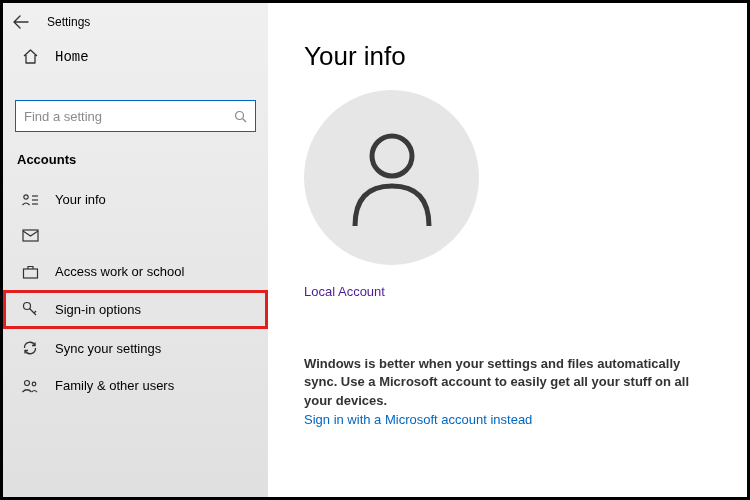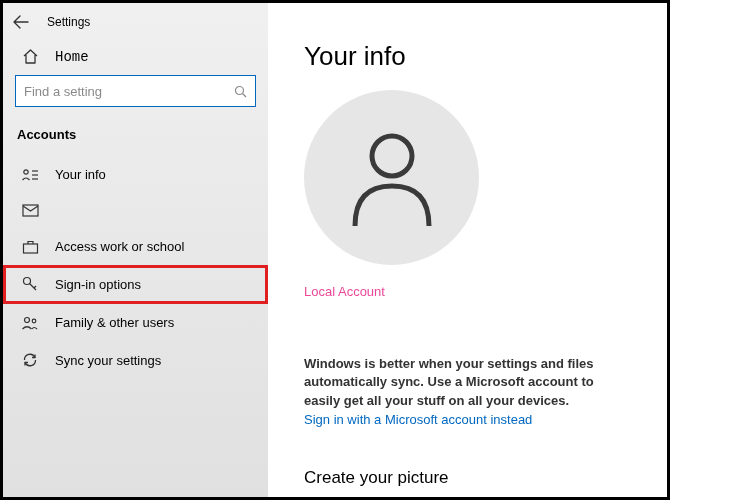--- a/index.html
+++ b/index.html
@@ -1,37 +1,37 @@
 <!DOCTYPE html>
 <html><head>
 <meta charset="utf-8">
 <style>
 * { box-sizing: border-box; margin: 0; padding: 0; }
 body { font-family: "Segoe UI", -apple-system, sans-serif; background: #fff; }
-.frame { width: 670px; height: 500px; border: 3px solid #000; position: relative; overflow: hidden; display: flex; justify-content: center; }
+.frame { width: 750px; height: 500px; border: 3px solid #000; position: relative; overflow: hidden; display: flex; justify-content: center; }
 .sidebar { width: 265px; height: 100%; background: linear-gradient(to bottom, #f0f0f0, #e0e0e0); padding-top: 8px; }
 .topbar { display: flex; align-items: center; padding: 4px 10px 10px 10px; gap: 18px; }
 .back-arrow { font-size: 16px; color: #333; cursor: pointer; }
 .topbar-title { font-size: 12px; color: #000; }
 .home-row { display: flex; align-items: center; padding: 10px 18px; gap: 16px; cursor: pointer; font-family: Liberation Mono, monospace; }
 .home-row .icon { width: 18px; display: flex; justify-content: center; }
 .home-row span.label { font-size: 14px; color: #000; }
 .search-wrap { padding: 0 12px 14px 12px; }
-.search-box { display: flex; align-items: center; border: 1px solid #0067c0; background: #fff; height: 32px; padding: 0 8px; }
+.search-box { display: flex; align-items: center; border: 1px solid #0067c0; background: #fff; height: 32px; padding: 0 8px; margin-top: 25px; }
 .search-box input { flex: 1; border: none; outline: none; font-size: 13px; color: #666; background: transparent; }
 .search-box input::placeholder { color: #8a8a8a; }
 .search-icon { color: #888; font-size: 12px; }
 .section-title { font-size: 13px; font-weight: 600; padding: 6px 14px 14px 14px; color: #000; }
 .nav-item { display: flex; align-items: center; padding: 11px 18px; gap: 16px; cursor: pointer; font-size: 13px; color: #000; }
 .nav-item .icon { width: 18px; display: flex; justify-content: center; color: #333; }
 .nav-item.highlighted { outline: 3px solid #e02020; outline-offset: -3px; }
 .content { flex: 1; padding: 38px 36px 0 36px; background: #fff; overflow: hidden; }
 .content h1 { font-size: 26px; font-weight: 400; color: #000; margin-bottom: 18px; }
 .avatar { width: 175px; height: 175px; border-radius: 50%; background: #e6e6e6; display: flex; align-items: center; justify-content: center; margin-bottom: 18px; }
-.acct-line { color: #ec4899; font-size: 13px; line-height: 1.4; }
+.acct-line { color: #4c1d95; font-size: 13px; line-height: 1.4; }
 .sync-block { margin-top: 54px; }
 .sync-text { font-size: 13px; color: #333; line-height: 1.4; font-weight: bold; }
 .sync-link { color: #0067c0; font-size: 13px; display: inline-block; cursor: pointer; }
 .picture-h { font-size: 17px; font-weight: 400; margin-top: 40px; color: #000; }
 svg { display: block; }
 </style>
 </head>
 <body>
 
 <div class="frame">
@@ -108,39 +108,39 @@
             <circle cx="5" cy="5" r="3.5" stroke="#333" stroke-width="1.2" fill="none"></circle>
             <line x1="7.5" y1="7.5" x2="14" y2="14" stroke="#333" stroke-width="1.2"></line>
             <line x1="12" y1="12" x2="14" y2="10" stroke="#333" stroke-width="1.2"></line>
           </svg>
       </span>
       <span>Sign-in options</span>
     </div>
 
     <div class="nav-item">
       <span class="icon">
+        <svg width="16" height="16" viewBox="0 0 16 16">
+            <path d="M2.5 8 A5.5 5.5 0 0 1 13 5.5 M13.5 8 A5.5 5.5 0 0 1 3 10.5" stroke="#333" stroke-width="1.3" fill="none"></path>
+            <path d="M13 2.5 V5.5 H10" stroke="#333" stroke-width="1.3" fill="none"></path>
+            <path d="M3 13.5 V10.5 H6" stroke="#333" stroke-width="1.3" fill="none"></path>
+          </svg>
+      </span>
+      <span>Sync your settings</span>
+    </div>
+
+    <div class="nav-item">
+      <span class="icon">
         <svg width="18" height="14" viewBox="0 0 18 14">
             <circle cx="6" cy="4" r="2.5" stroke="#333" stroke-width="1.2" fill="none"></circle>
             <circle cx="13" cy="5" r="1.8" stroke="#333" stroke-width="1.2" fill="none"></circle>
             <path d="M1.5 13 Q6 8.5 10.5 13" stroke="#333" stroke-width="1.2" fill="none"></path>
             <path d="M11 13 Q13 10 16 13" stroke="#333" stroke-width="1.2" fill="none"></path>
           </svg>
       </span>
       <span>Family &amp; other users</span>
-    </div>
-
-    <div class="nav-item">
-      <span class="icon">
-        <svg width="16" height="16" viewBox="0 0 16 16">
-            <path d="M2.5 8 A5.5 5.5 0 0 1 13 5.5 M13.5 8 A5.5 5.5 0 0 1 3 10.5" stroke="#333" stroke-width="1.3" fill="none"></path>
-            <path d="M13 2.5 V5.5 H10" stroke="#333" stroke-width="1.3" fill="none"></path>
-            <path d="M3 13.5 V10.5 H6" stroke="#333" stroke-width="1.3" fill="none"></path>
-          </svg>
-      </span>
-      <span>Sync your settings</span>
     </div>
 
   </div>
 
   <div class="content">
     <h1>Your info</h1>
 
     <div class="avatar">
       <svg width="90" height="100" viewBox="0 0 90 100">
         <circle cx="45" cy="28" r="20" stroke="#3a3a3a" stroke-width="5" fill="none"></circle>
@@ -148,16 +148,15 @@
       </svg>
     </div>
 
     <div class="acct-line">Local Account</div>
 
     <div class="sync-block">
       <div class="sync-text">Windows is better when your settings and files automatically sync. Use a Microsoft account to easily get all your stuff on all your devices.</div>
       <a class="sync-link">Sign in with a Microsoft account instead</a>
     </div>
 
-    <div class="picture-h">Create your picture</div>
   </div>
 
 </div>
 
 </body></html>

